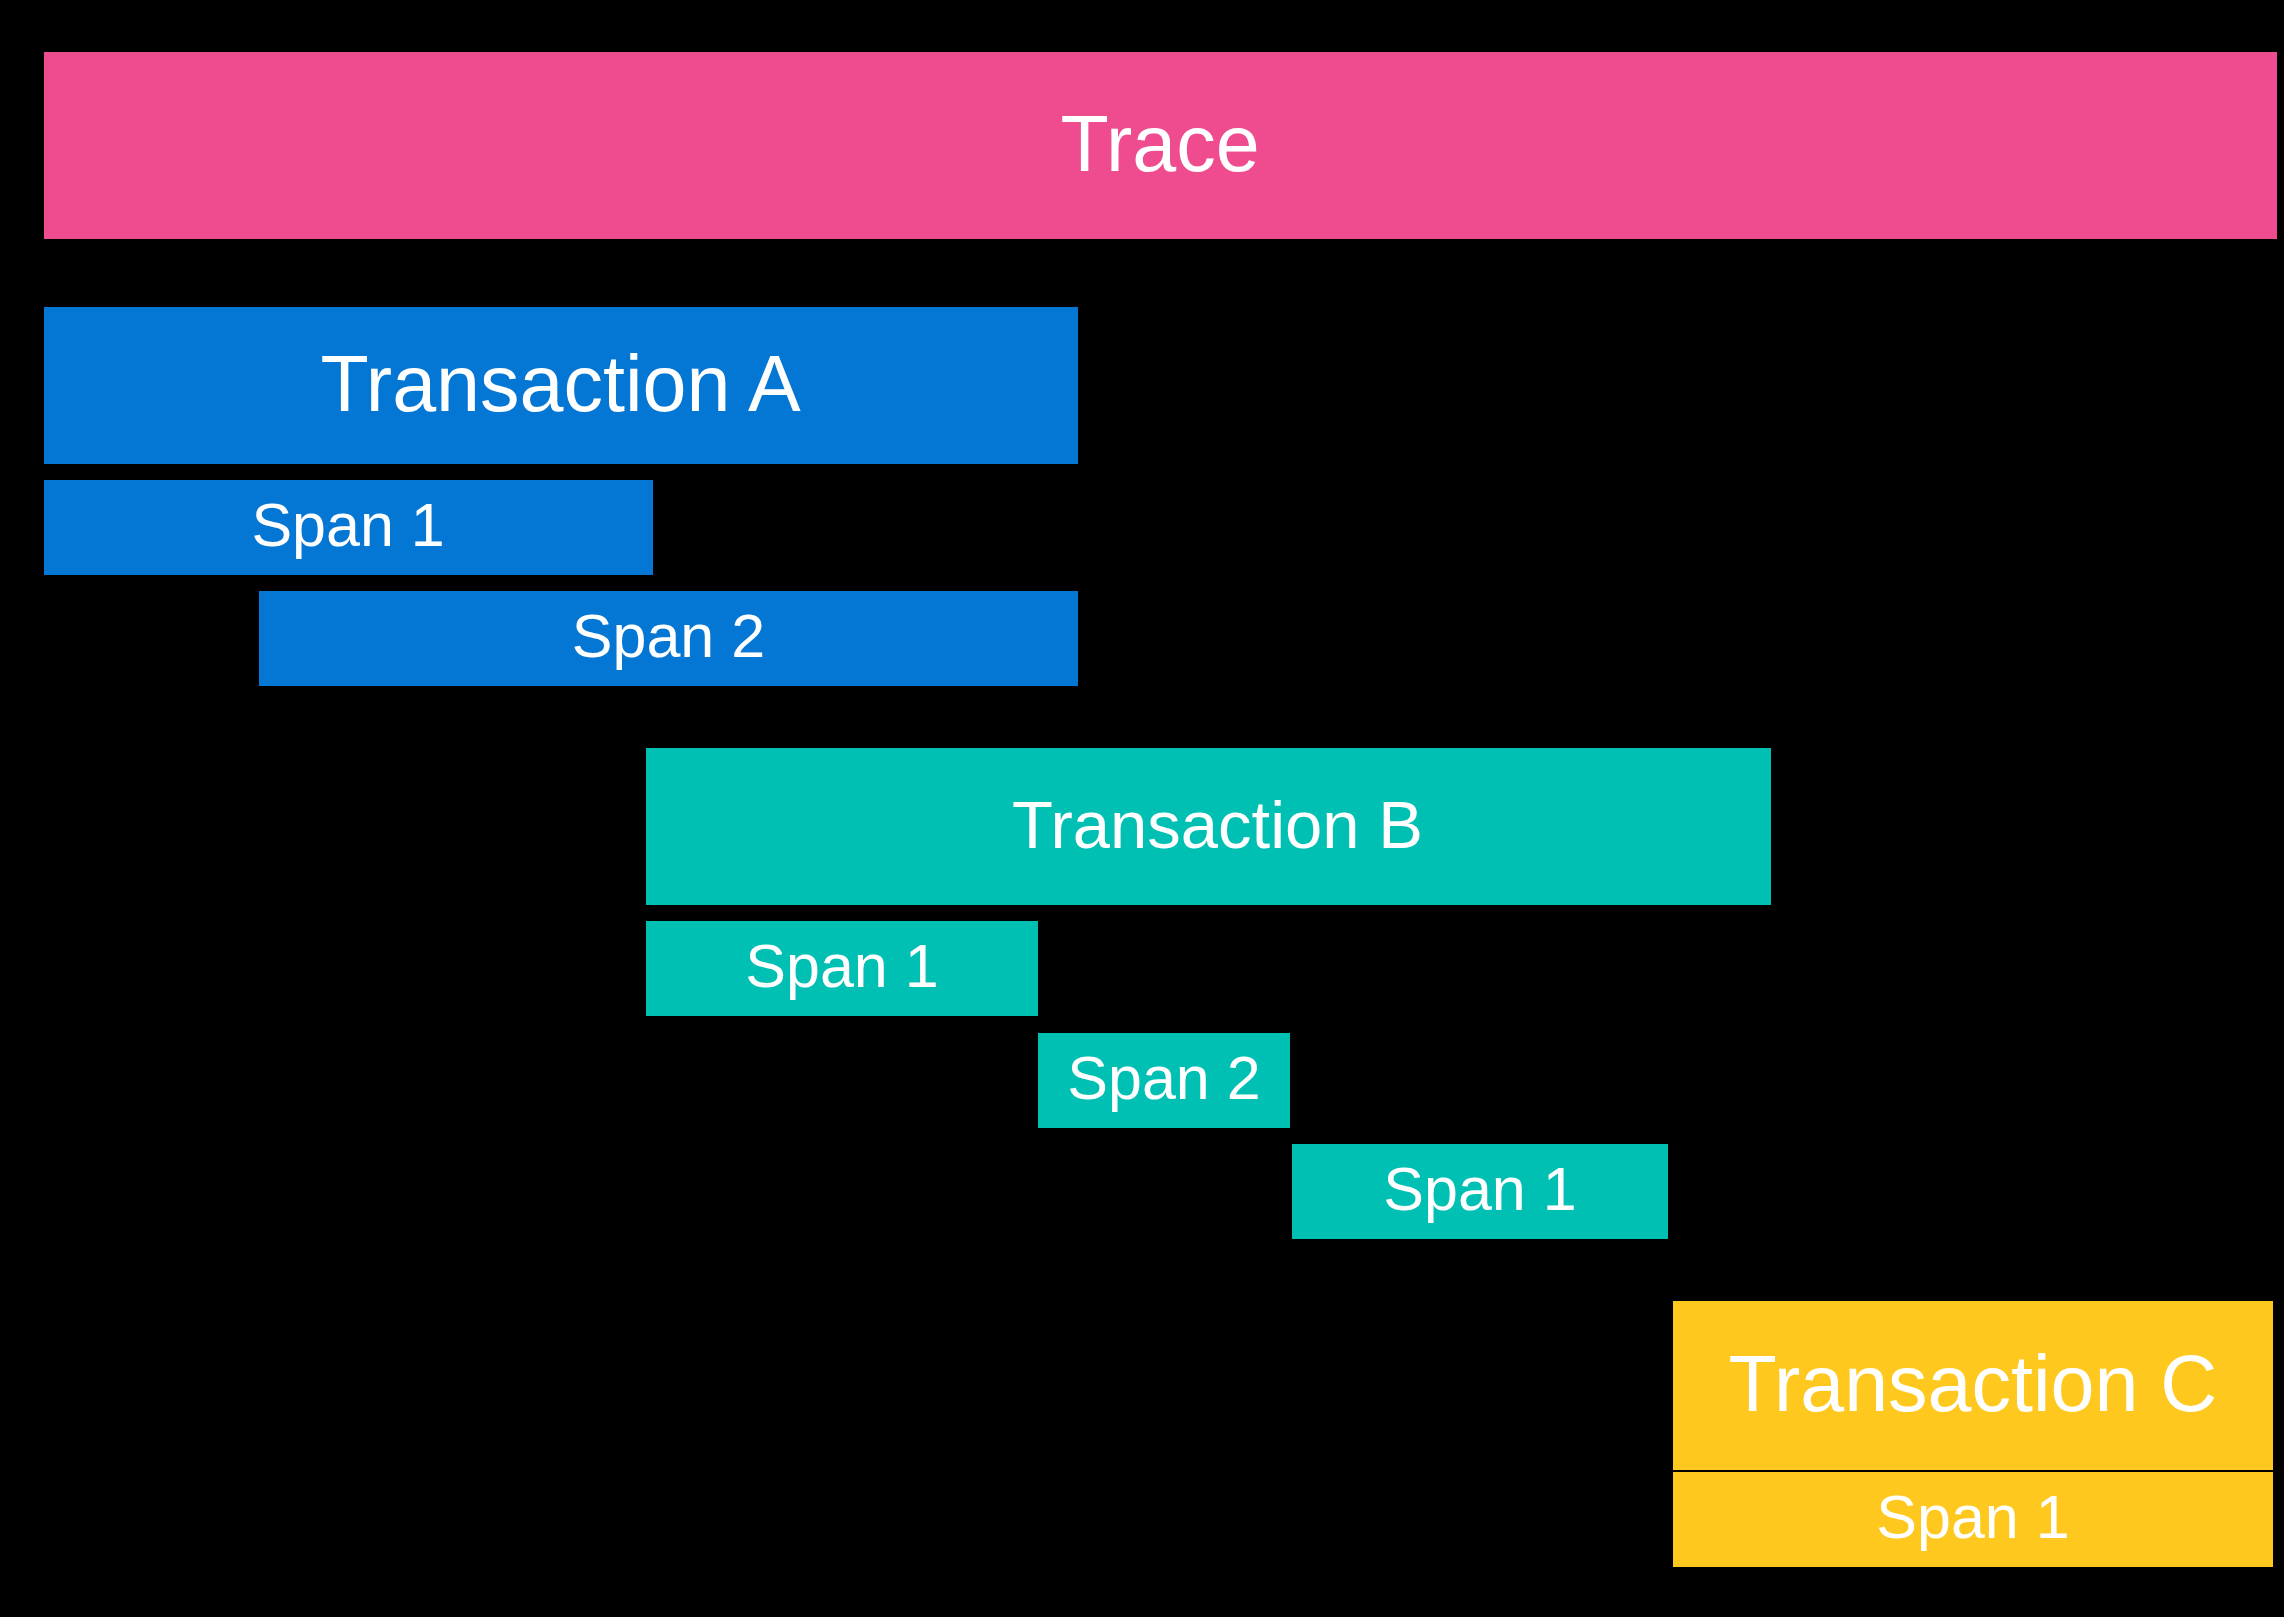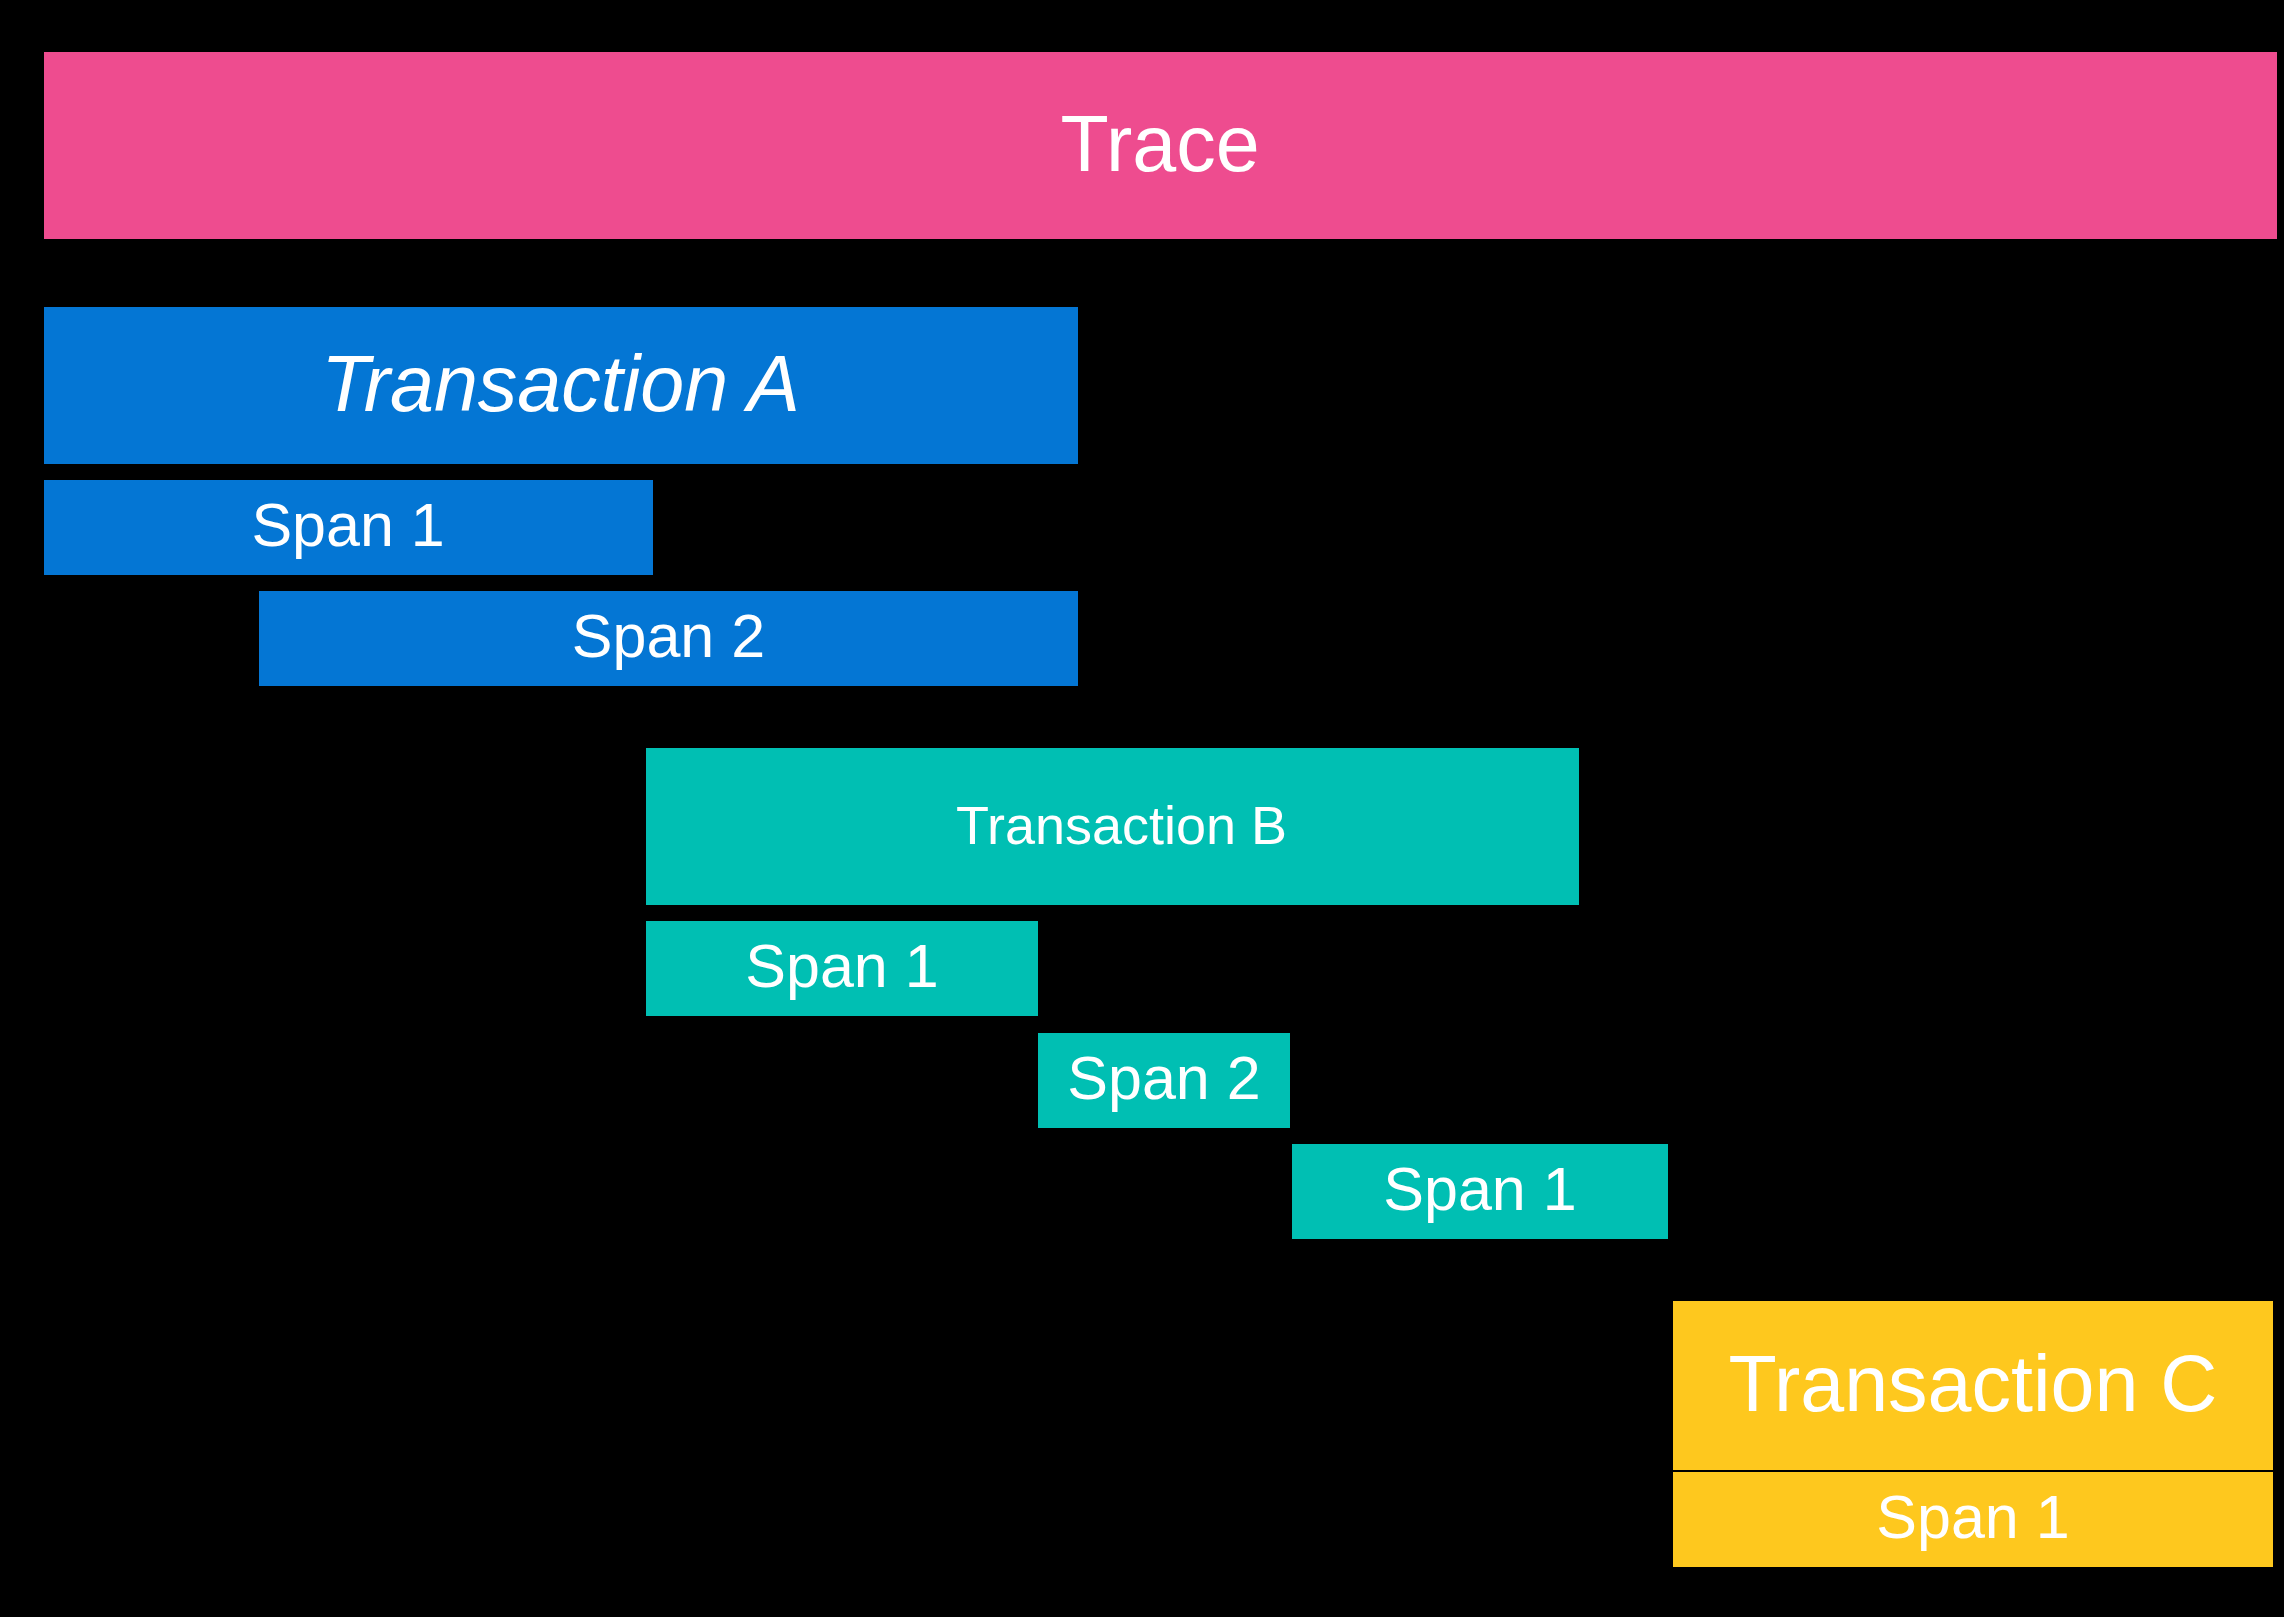--- a/index.html
+++ b/index.html
@@ -32,33 +32,33 @@
 </style>
 </head>
 <body>
 
 <div id="canvas" style="background: rgb(0, 0, 0); margin-left: 16px;">
 
   <div class="bar" style="left: 27.6px; top: 52px; width: 2233px; height: 187px; background: rgb(238, 76, 143); font-size: 79px;">
     <span class="bar-label">Trace</span>
   </div>
 
-  <div class="bar" style="left: 27.6px; top: 307px; width: 1034px; height: 157px; background: rgb(4, 118, 212); font-size: 79px; font-style: italic;">
+  <div class="bar" style="left: 27.6px; top: 307px; width: 1034px; height: 157px; background: rgb(4, 118, 212); font-size: 79px;">
     <span class="bar-label">Transaction A</span>
   </div>
 
   <div class="bar" style="left: 27.6px; top: 480px; width: 609px; height: 95px; background: rgb(4, 118, 212); font-size: 61px;">
     <span class="bar-label">Span 1</span>
   </div>
 
   <div class="bar" style="left: 243px; top: 591px; width: 819px; height: 95px; background: rgb(4, 118, 212); font-size: 61px;">
     <span class="bar-label">Span 2</span>
   </div>
 
-  <div class="bar" style="left: 630px; top: 748px; width: 933px; height: 157px; background: rgb(0, 191, 179); font-size: 54px; padding-left: 18px;">
+  <div class="bar" style="left: 630px; top: 748px; width: 1125px; height: 157px; background: rgb(0, 191, 179); font-size: 67px; padding-left: 18px;">
     <span class="bar-label">Transaction B</span>
   </div>
 
   <div class="bar" style="left: 630px; top: 921px; width: 392px; height: 95px; background: rgb(0, 191, 179); font-size: 61px;">
     <span class="bar-label">Span 1</span>
   </div>
 
   <div class="bar" style="left: 1022px; top: 1033px; width: 252px; height: 95px; background: rgb(0, 191, 179); font-size: 61px;">
     <span class="bar-label">Span 2</span>
   </div>

